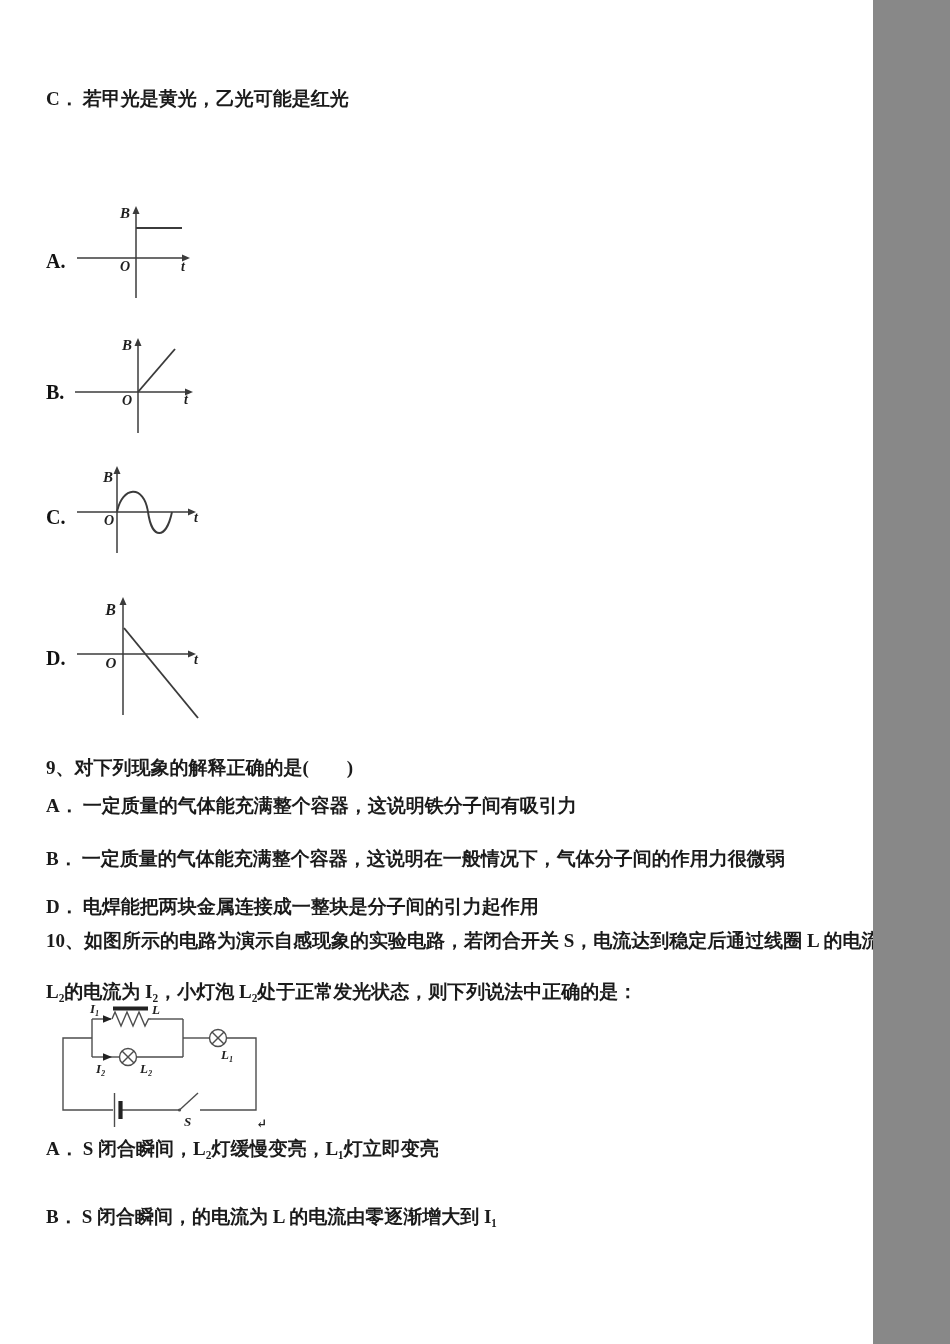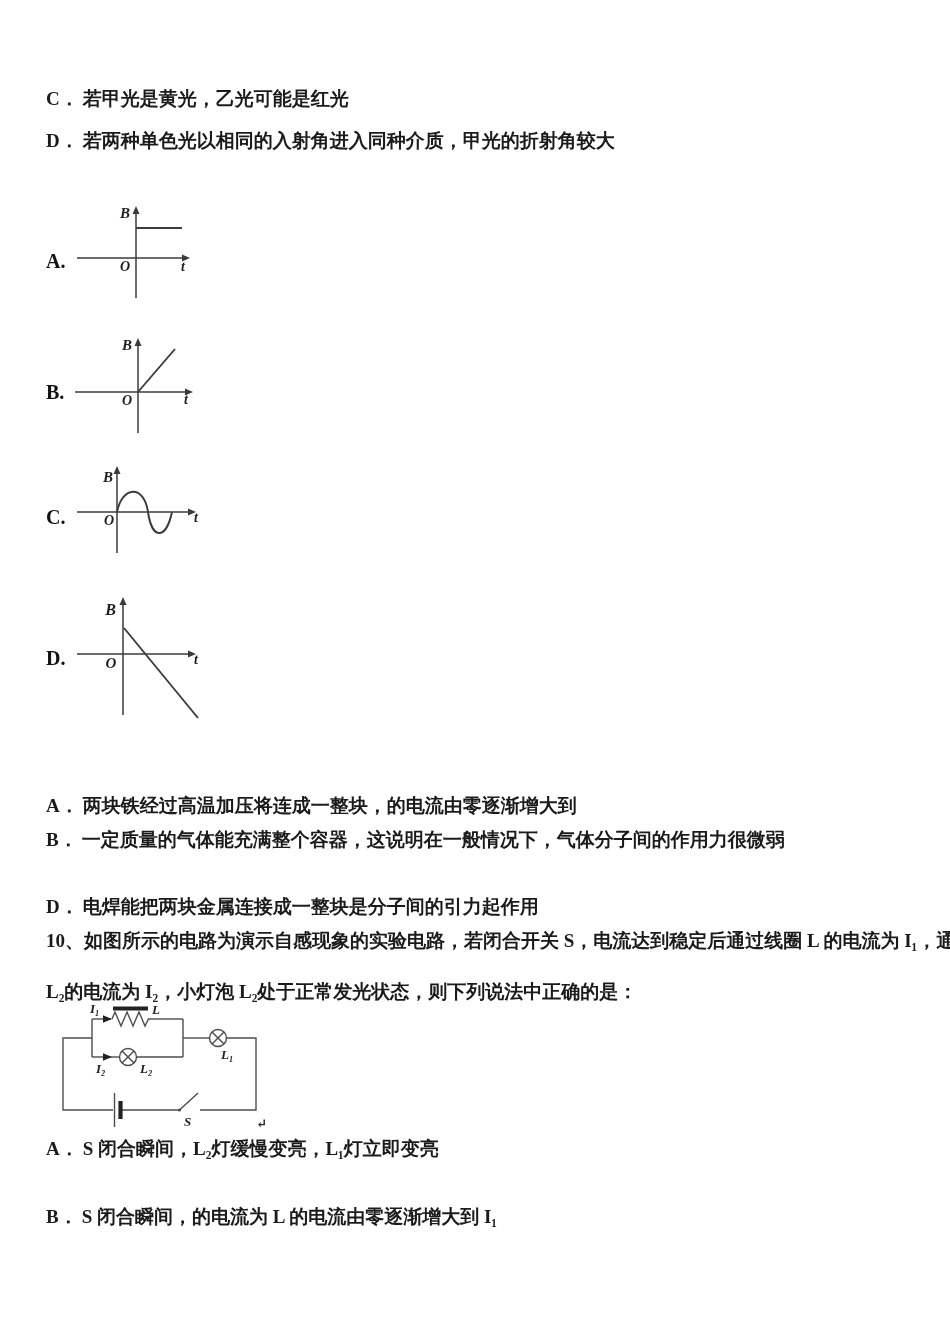--- a/index.html
+++ b/index.html
@@ -1,17 +1,17 @@
 <!DOCTYPE html>
 <html><head>
 <meta charset="utf-8">
 <style>
   html,body { margin:0; padding:0; background:#888; }
   .page {
-    position:relative; width:950px; height:1344px; background:#ffffff;
+    position:relative; width:873px; height:1344px; background:#ffffff;
     overflow:hidden; font-family:"Liberation Serif","DejaVu Serif",serif;
   }
   .tline {
     position:absolute; left:46px; white-space:nowrap;
     font-size:19px; font-weight:600; color:#1b1b1b; line-height:26px;
   }
   .opt-label { display:inline-block; margin-right:4px; font-weight:700; }
   .glabel {
     position:absolute; left:46px; font-size:20px; font-weight:700; color:#111;
     font-family:"Liberation Serif","DejaVu Serif",serif;
@@ -33,23 +33,20 @@
     font-style:italic; font-weight:600; fill:#222; font-size:13px;
   }
 </style>
 </head>
 <body>
 
 <div class="page">
 
   <div class="tline" style="top:86px">
     <span class="opt-label">C．</span><span>若甲光是黄光，乙光可能是红光</span>
-  </div>
-  <div class="tline" style="top:128px">
-    <span class="opt-label">D．</span><span>若两种单色光以相同的入射角进入同种介质，甲光的折射角较大</span>
   </div>
 
 
   <div class="glabel" style="top:250px">A.</div>
   <div class="glabel" style="top:381px">B.</div>
   <div class="glabel" style="top:506px">C.</div>
   <div class="glabel" style="top:647px">D.</div>
 
   <svg style="left:60px;top:195px" width="150" height="115" viewBox="60 195 150 115">
     <line class="ax" x1="136" y1="213" x2="136" y2="298"></line>
@@ -88,24 +85,25 @@
     <line class="ax" x1="123" y1="601" x2="123" y2="715"></line>
     <polygon class="ah" points="123,597 119.5,605 126.5,605"></polygon>
     <line class="ax" x1="77" y1="654" x2="190" y2="654"></line>
     <polygon class="ah" points="196,654 188,650.5 188,657.5"></polygon>
     <path class="curve" d="M124,628 L198,718"></path>
     <text class="svgt" font-size="16" text-anchor="end" x="116" y="615">B</text>
     <text class="svgt" font-size="15" text-anchor="middle" x="111" y="668">O</text>
     <text class="svgt" font-size="14" x="194" y="664">t</text>
   </svg>
 
+  <div class="tline" style="top:755px">9、对下列现象的解释正确的是(　　)</div>
   <div class="tline" style="top:793px">
-    <span class="opt-label">A．</span><span>两块铁经过高温加压将连成一整块，的电流由零逐渐增大到</span>
+    <span class="opt-label">A．</span><span>一定质量的气体能充满整个容器，这说明铁分子间有吸引力</span>
   </div>
-  <div class="tline" style="top:827px">
+  <div class="tline" style="top:846px">
     <span class="opt-label">B．</span><span>一定质量的气体能充满整个容器，这说明在一般情况下，气体分子间的作用力很微弱</span>
   </div>
   <div class="tline" style="top:894px">
     <span class="opt-label">D．</span><span>电焊能把两块金属连接成一整块是分子间的引力起作用</span>
   </div>
 
   <div class="tline" style="top:928px">10、如图所示的电路为演示自感现象的实验电路，若闭合开关 S，电流达到稳定后通过线圈 L 的电流为 I₁，通过小灯泡</div>
   <div class="tline" style="top:979px">L₂的电流为 I₂，小灯泡 L₂处于正常发光状态，则下列说法中正确的是：</div>
 
   <svg style="left:50px;top:995px" width="220" height="150" viewBox="50 995 220 150">

